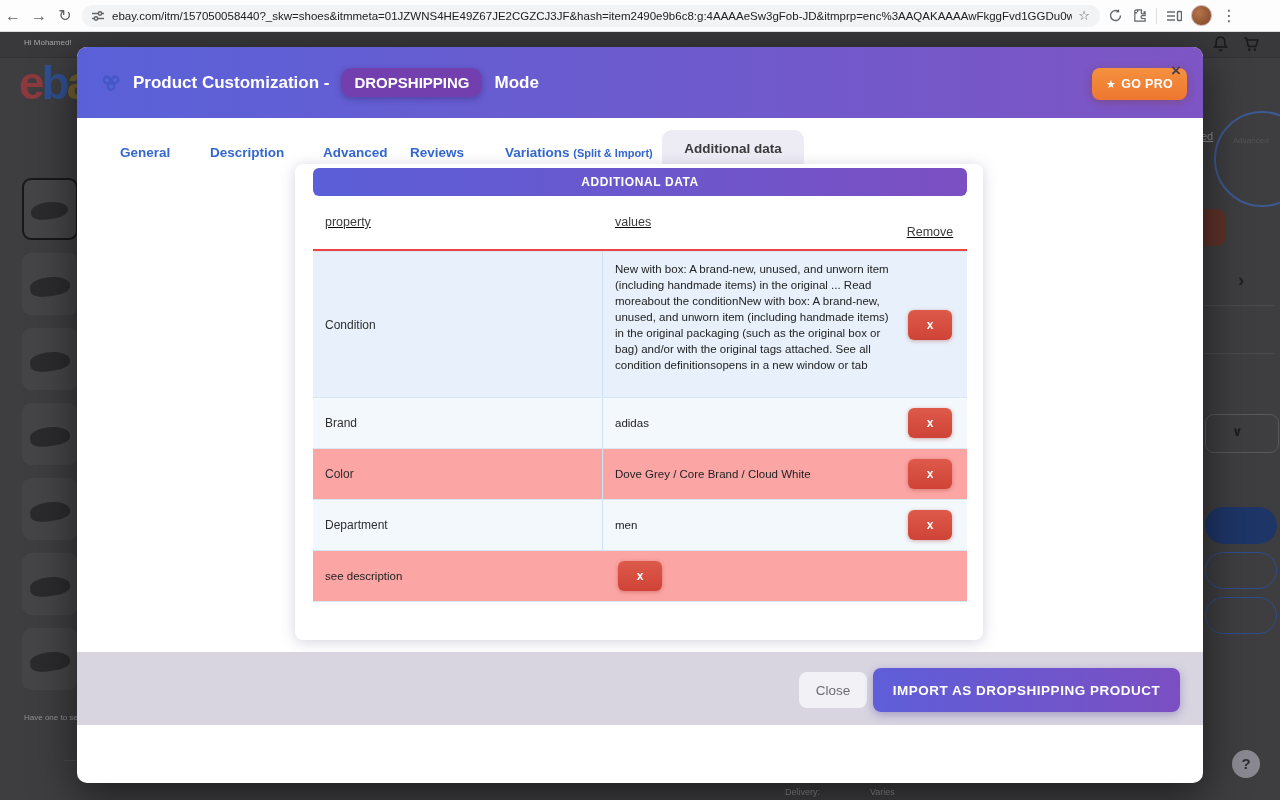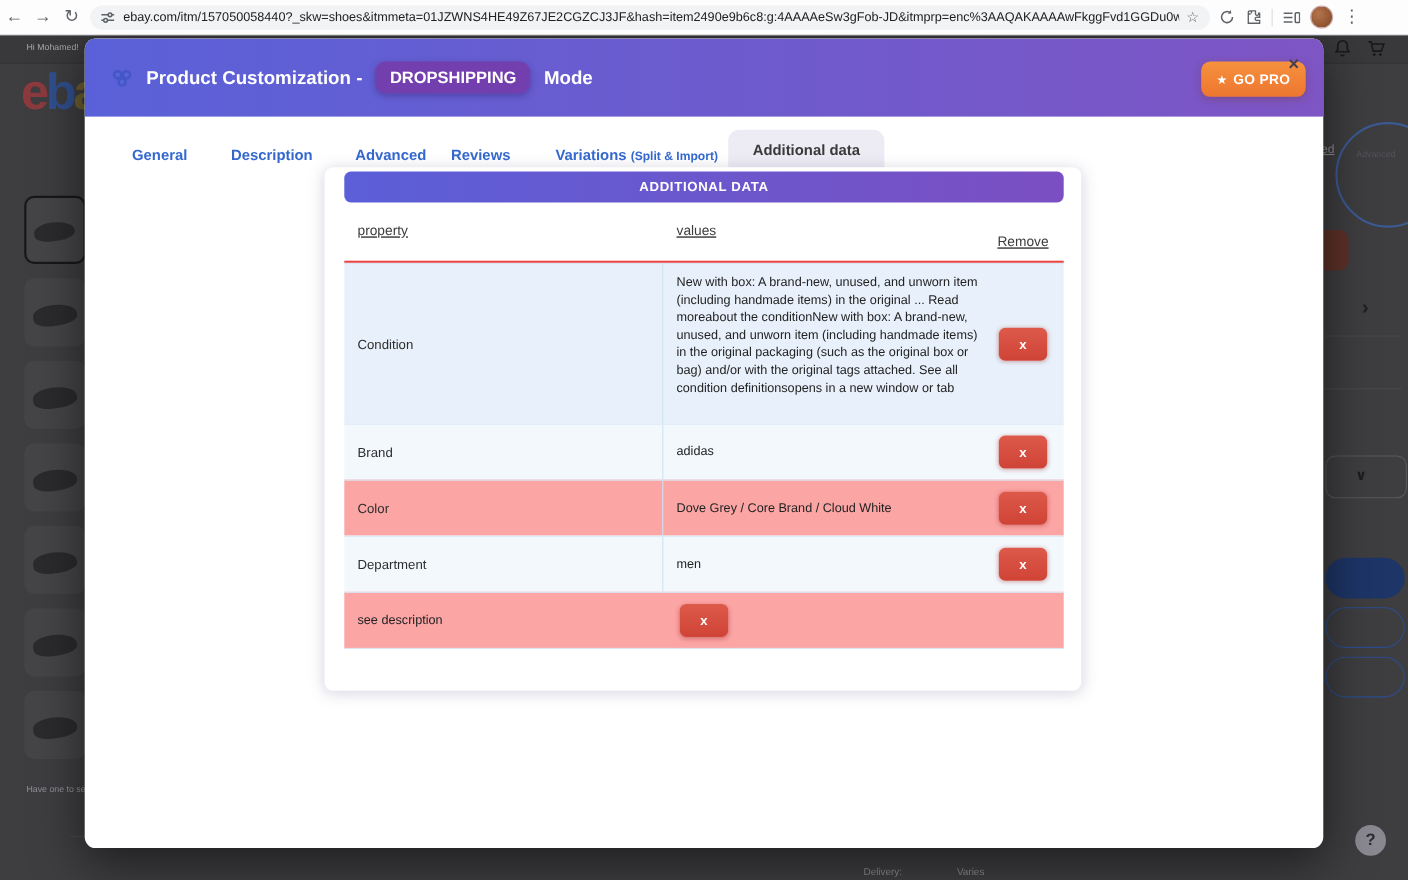--- a/index.html
+++ b/index.html
@@ -44,21 +44,21 @@
   #bg-cart{top:521px;border:1.5px solid #2d4d8e;}
   #bg-watch{top:566px;border:1.5px solid #2d4d8e;}
   #bg-sell{position:absolute;top:682px;left:24px;font-size:8px;color:#929196;}
   #bg-sell-line{position:absolute;top:729px;left:64px;width:158px;height:1px;background:#4a494d;}
   #bg-delivery-l{position:absolute;top:756px;left:785px;font-size:9px;color:#8b8a8e;}
   #bg-delivery-v{position:absolute;top:756px;left:870px;font-size:9px;color:#8b8a8e;}
   #bg-help{position:absolute;top:719px;left:1232px;width:28px;height:28px;border-radius:50%;background:#8a8991;
     color:#2c2b31;font-size:15px;font-weight:bold;text-align:center;line-height:28px;cursor:pointer;}
 
   
-  #modal{position:absolute;top:35px;left:77px;width:1126px;height:736px;background:#ffffff;border-radius:10px;
+  #modal{position:absolute;top:47px;left:77px;width:1126px;height:736px;background:#ffffff;border-radius:10px;
     box-shadow:0 12px 45px rgba(0,0,0,.55);z-index:10;overflow:hidden;}
   #m-header{position:absolute;top:0;left:0;width:1126px;height:71px;
     background:linear-gradient(90deg,#5a61d8,#7e55c4);display:flex;align-items:center;padding-left:22px;box-sizing:border-box;}
   #m-title{color:#fff;font-size:17px;font-weight:bold;margin-left:10px;}
   #m-badge{background:rgba(118,58,168,.85);color:#fff;font-size:15px;font-weight:bold;border-radius:10px;
     padding:6px 13px;margin-left:12px;box-shadow:0 2px 6px rgba(40,20,80,.35);}
   #m-mode{color:#fff;font-size:17px;font-weight:bold;margin-left:12px;}
   #go-pro{position:absolute;top:21px;right:16px;height:32px;background:linear-gradient(180deg,#f5913e,#ee7630);
     border:none;border-radius:8px;color:#fff;font-weight:bold;font-size:12.5px;padding:0 14px;cursor:pointer;
     box-shadow:0 2px 8px rgba(120,50,0,.3);font-family:inherit;letter-spacing:.3px;}
@@ -272,13 +272,17 @@
     </div>
 
     <div class="t-row row-white">
       <div class="c2">see description</div>
       <div class="c3">
           <button class="rm-btn">x</button>
         </div>
     </div>
   </div>
 
+  <div id="m-footer">
+    <button id="btn-close">Close</button>
+    <button id="btn-import">IMPORT AS DROPSHIPPING PRODUCT</button>
+  </div>
 </div>
 
 </body></html>

